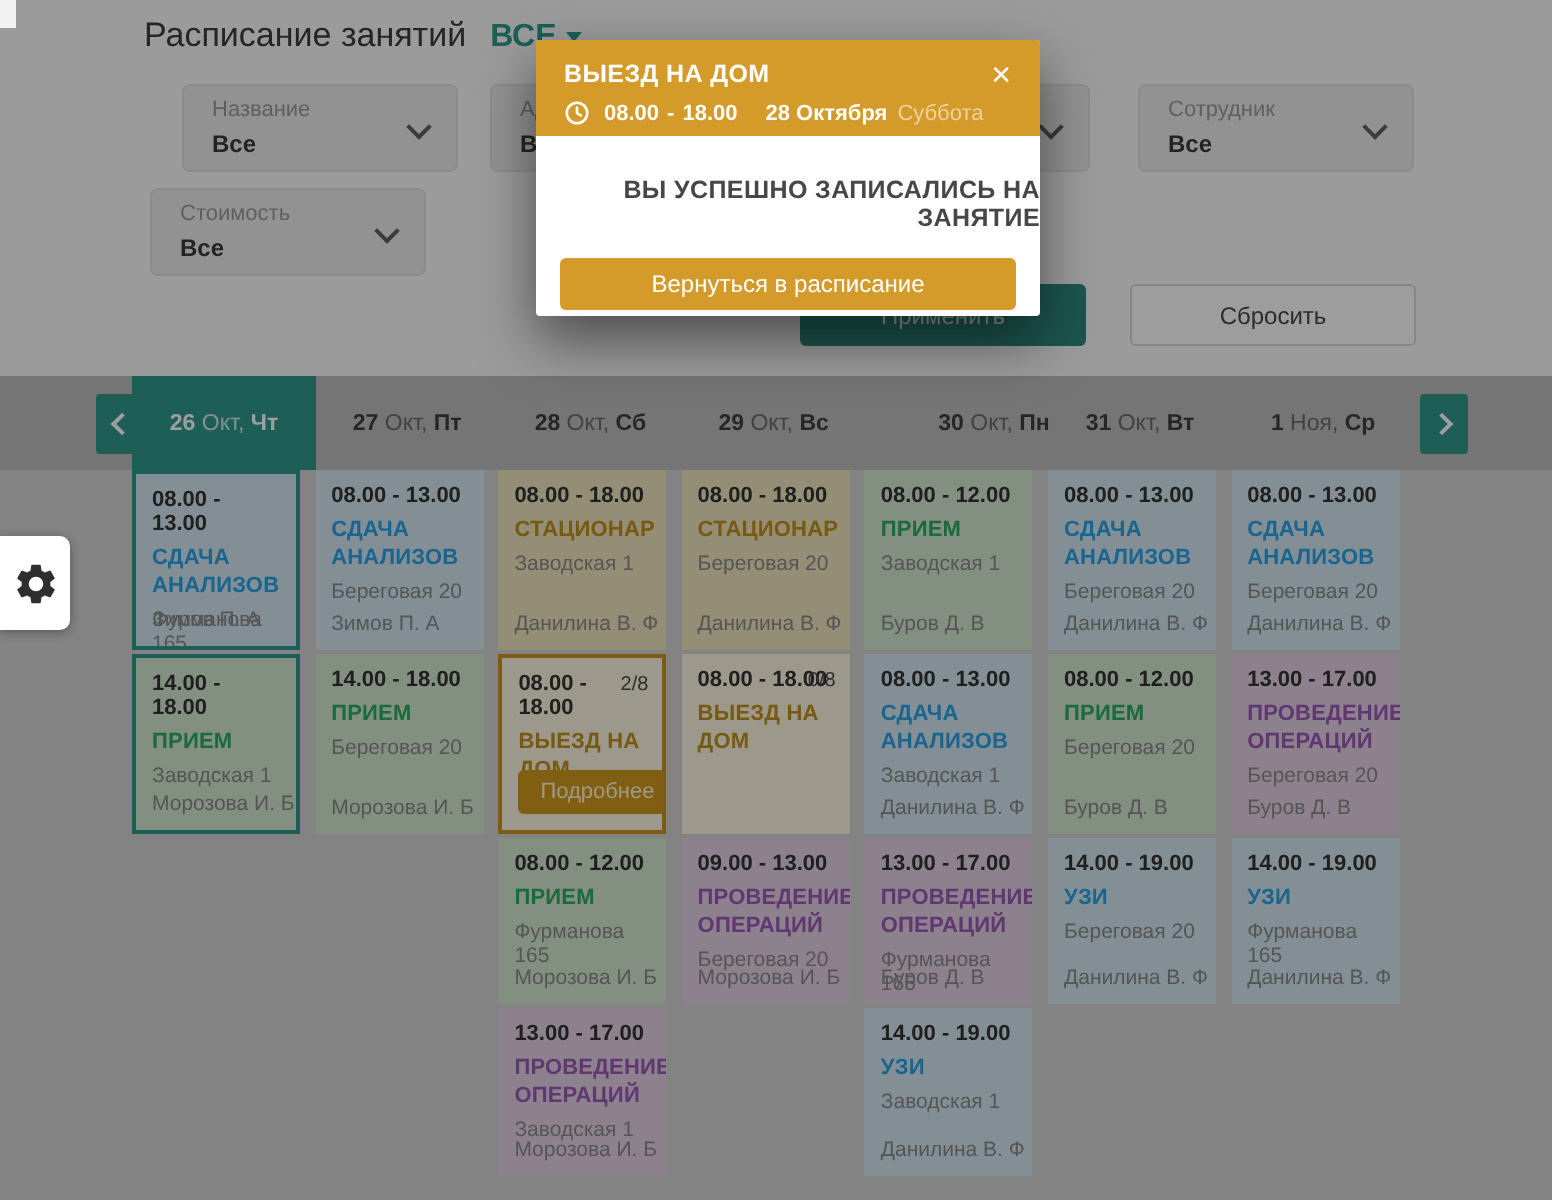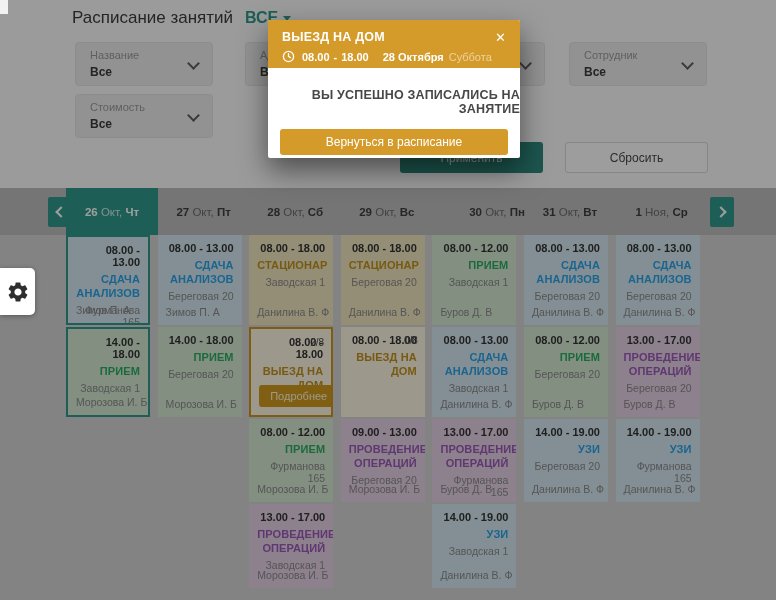--- a/index.html
+++ b/index.html
@@ -34,21 +34,21 @@
   .day-tab.selected .mon{color:rgba(255,255,255,.78);}
   .nav-arrow{position:absolute;width:22px;height:30px;top:9px;background:#2f998b;border-radius:2px;display:flex;align-items:center;justify-content:center;cursor:pointer;}
   .nav-arrow .chev{border-color:#ffffff;width:6px;height:6px;}
   .nav-arrow.left{left:48px;}
   .nav-arrow.left .chev{transform:rotate(135deg);margin-left:3px;}
   .nav-arrow.right{left:710px;width:24px;}
   .nav-arrow.right .chev{transform:rotate(-45deg);margin-right:3px;}
 
   
   .grid{position:absolute;left:66px;top:47px;width:650px;height:365px;}
-  .cal-col{position:absolute;top:0;width:84px;text-align:right;}
+  .cal-col{position:absolute;top:0;width:84px;}
   .card{position:relative;margin-bottom:2px;padding:7px 8px;box-sizing:border-box;overflow:hidden;}
   .ev-time{font-size:11px;font-weight:bold;color:#333333;}
   .ev-badge{position:absolute;top:8px;right:7px;font-size:10px;color:#4a4a4a;}
   .ev-title{margin-top:5px;font-weight:bold;font-size:11px;line-height:1.25;letter-spacing:.1px;}
   .ev-addr{margin-top:3px;font-size:10.5px;color:#8a8a8a;}
   .ev-person{position:absolute;bottom:7px;left:8px;font-size:10.5px;color:#8a8a8a;}
   .ev-btn{position:absolute;bottom:8px;left:8px;background:#cf9a1e;color:#fff6da;font-size:11px;padding:5px 11px;border-radius:3px;cursor:pointer;}
 
   
   .overlay{position:absolute;inset:0;background:rgba(0,0,0,0.38);z-index:20;}
@@ -73,21 +73,21 @@
 </style>
 </head>
 <body>
 
 <div class="stage">
 
   <div class="page-title">
     <span>Расписание занятий</span><span class="title-filter"><span>ВСЕ</span><span class="caret"></span></span>
   </div>
 
-  <div class="filter-box" style="left:75px;top:42px;">
+  <div class="filter-box" style="left:91px;top:42px;">
     <div class="fb-label">Название</div>
     <div class="fb-value">Все</div>
     <span class="chev fb-chev"></span>
   </div>
   <div class="filter-box" style="left:245px;top:42px;">
     <div class="fb-label">Адрес</div>
     <div class="fb-value">Все</div>
     <span class="chev fb-chev"></span>
   </div>
   <div class="filter-box" style="left:407px;top:42px;">

